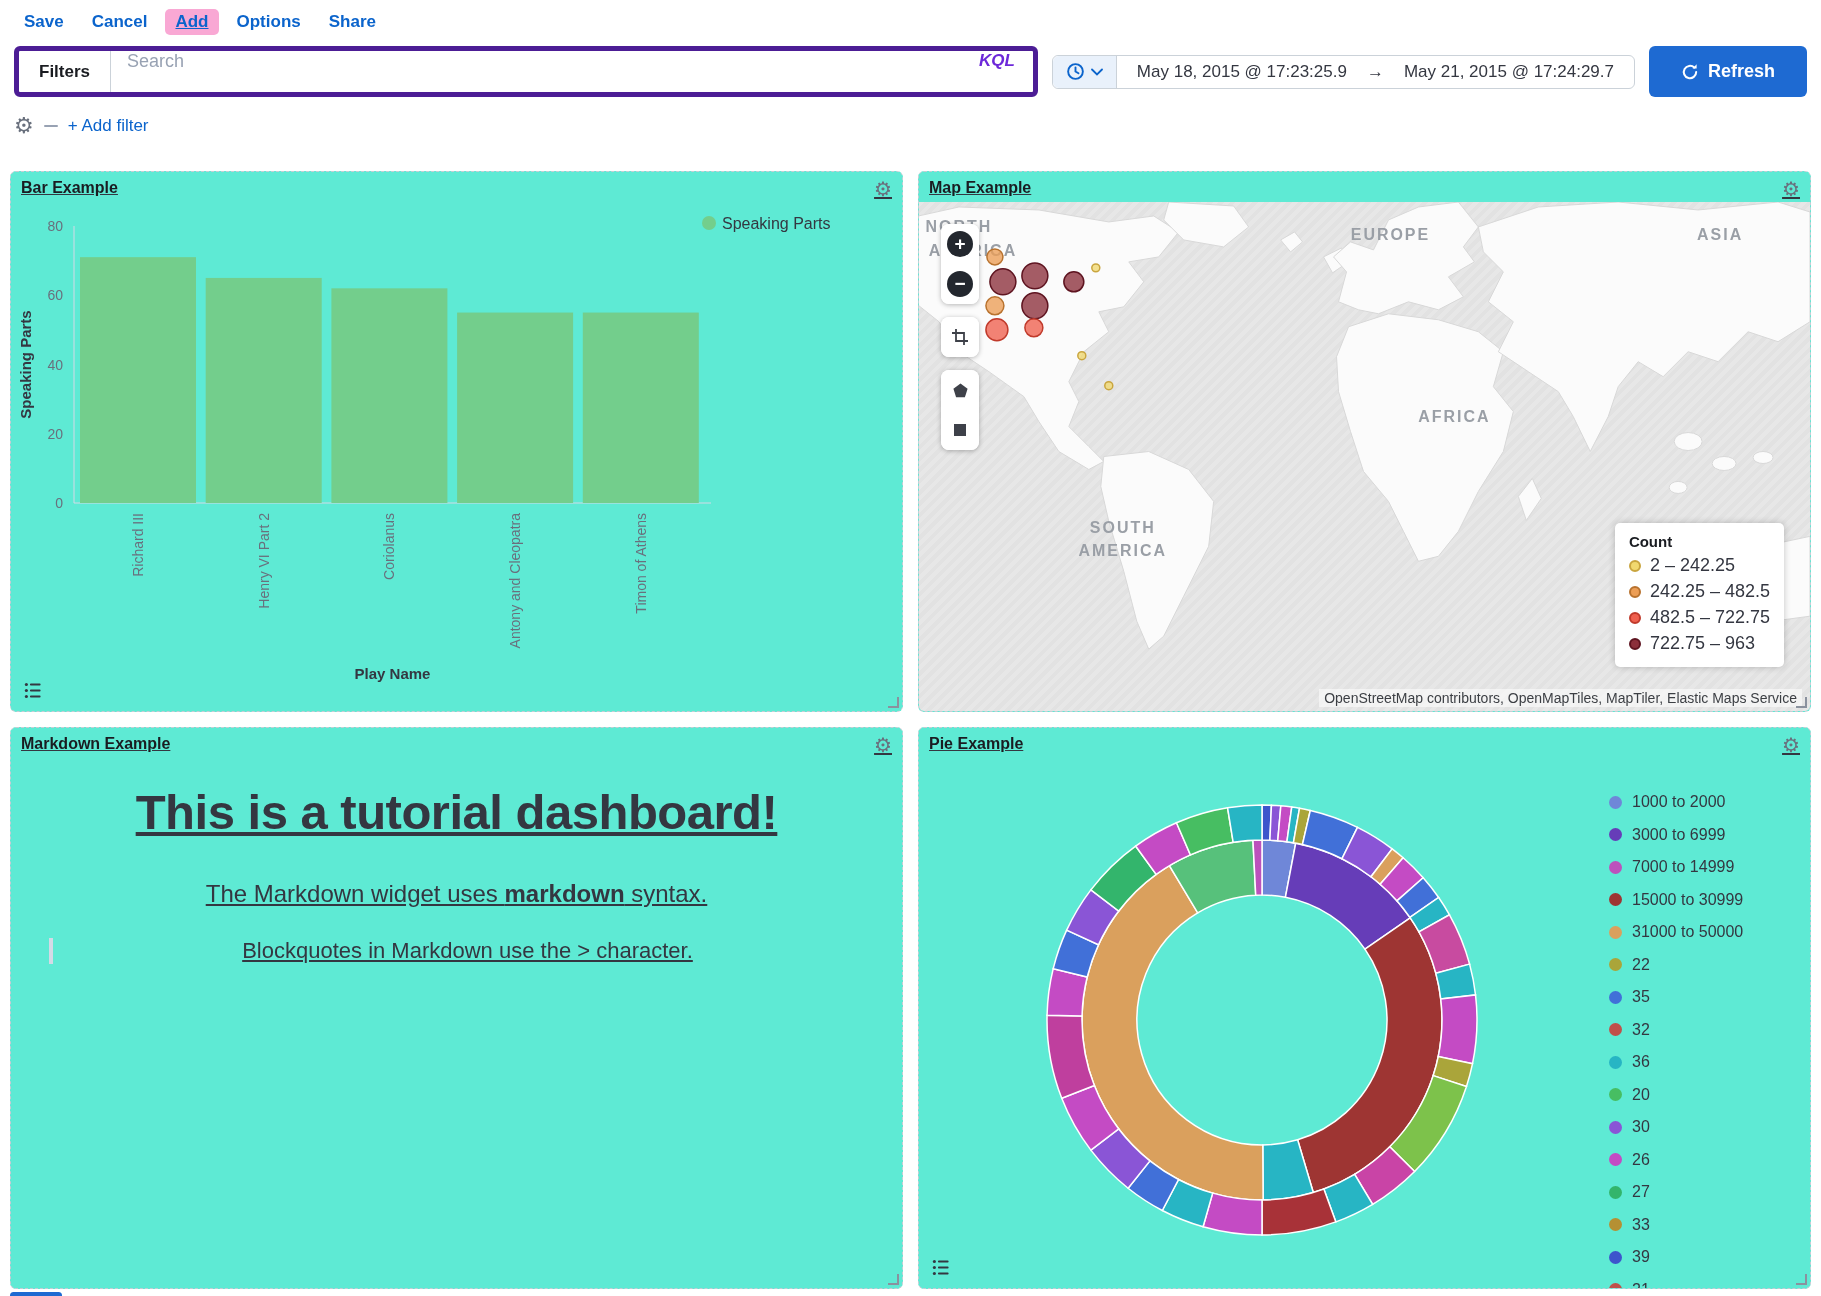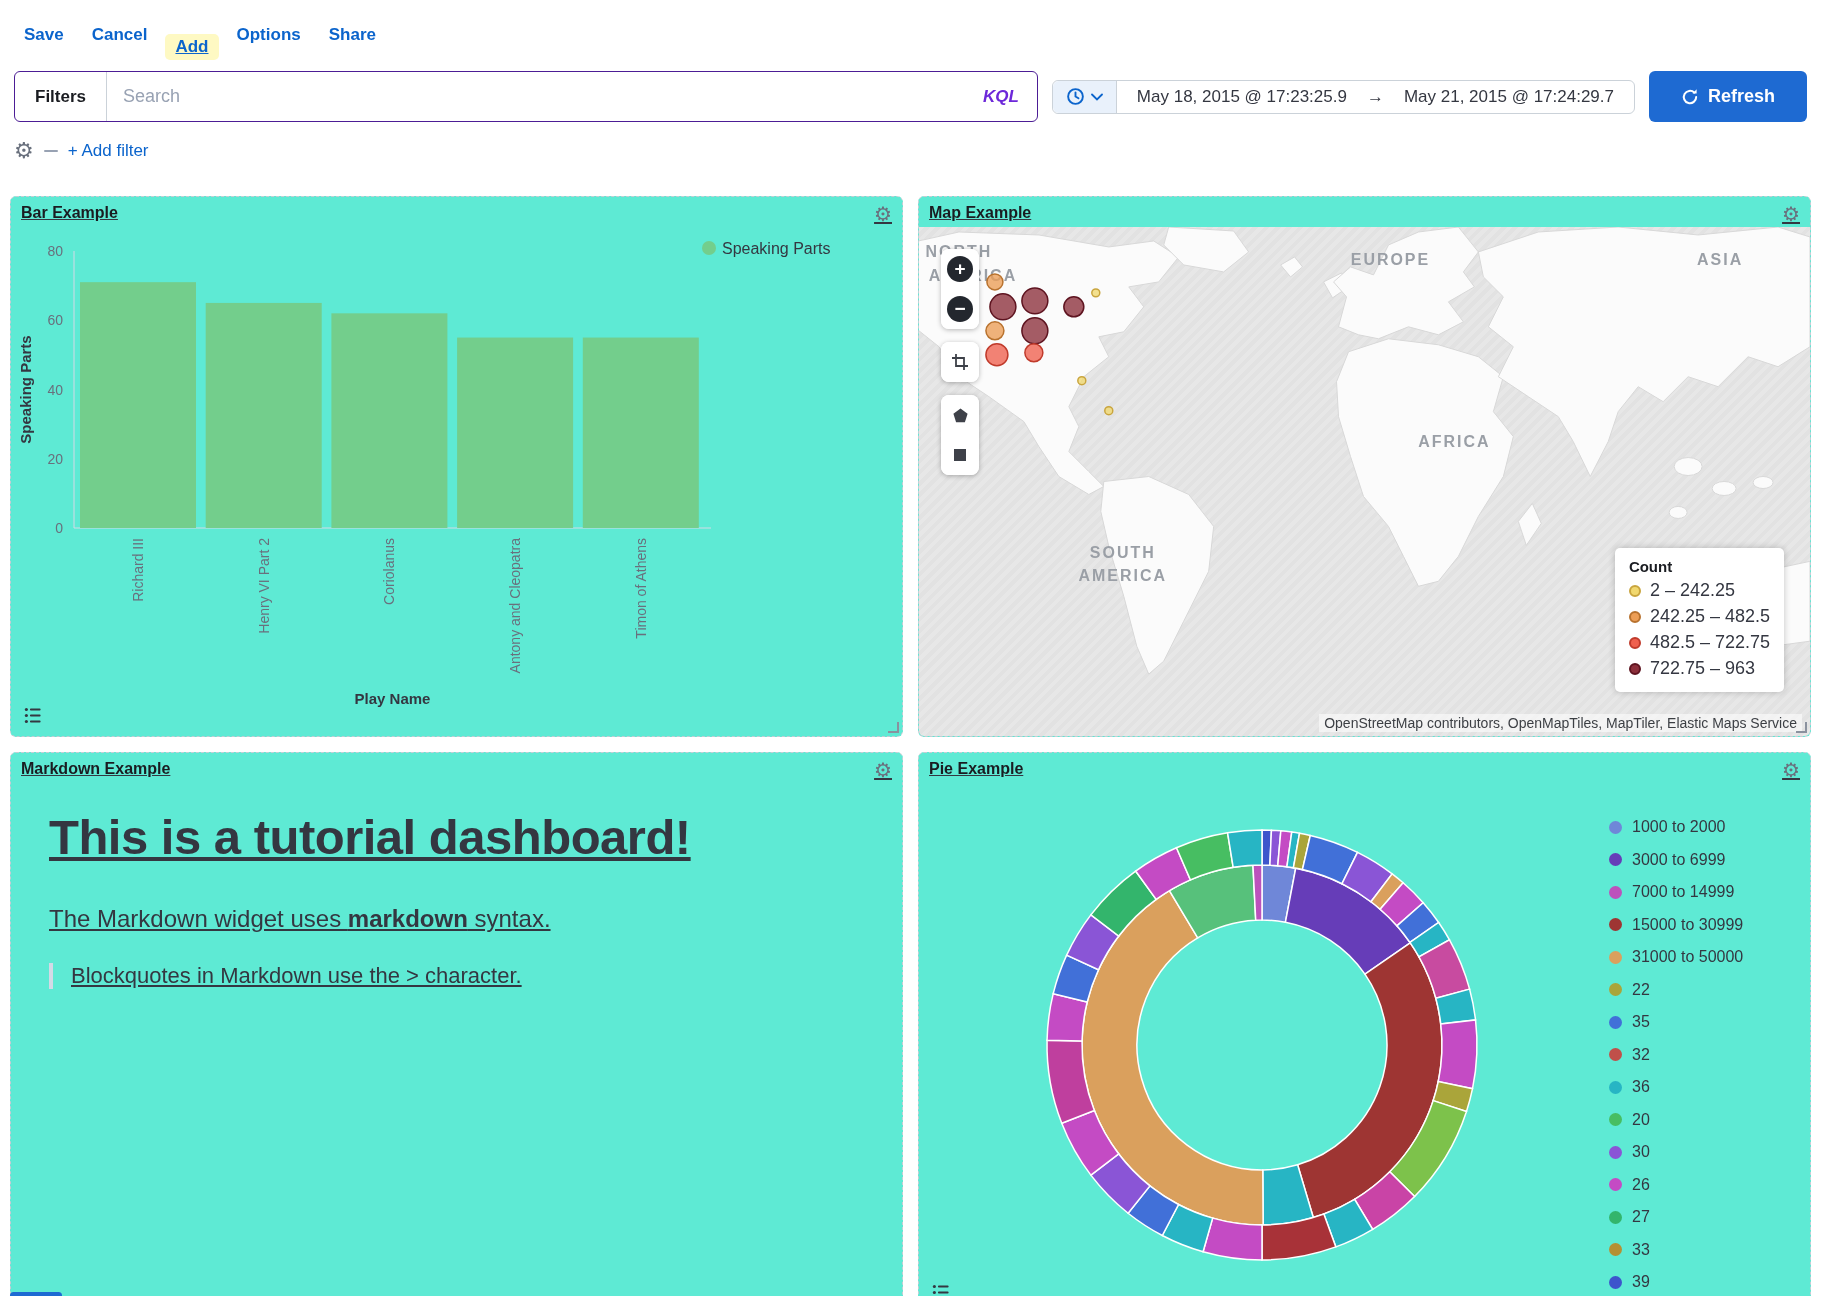--- a/index.html
+++ b/index.html
@@ -4,26 +4,26 @@
 <style>
   * { margin:0; padding:0; box-sizing:border-box; }
   html,body { width:1821px; height:1296px; background:#fff;
     font-family:"Liberation Sans", sans-serif; color:#343741; overflow:hidden; }
   button { font-family:inherit; background:none; border:none; cursor:pointer; }
 
   
   .top-menu { display:flex; align-items:center; gap:8px; padding:9px 14px 5px; }
   .top-link { color:#0B64CC; font-size:17px; font-weight:600; padding:3px 10px;
     border-radius:5px; cursor:pointer; }
-  .top-link.active { background:#fef9c3; text-decoration:underline;margin-top:25px; }
+  .top-link.active { background:#f9a8d4; text-decoration:underline; }
 
   
   .query-row { display:flex; gap:14px; padding:6px 14px; align-items:center; }
-  .search-box { flex:1; display:flex; align-items:center; height:51px;
-    border:1px solid #4c1d95; border-radius:6px; background:#fff; }
+  .search-box { flex:1; display:flex; align-items:flex-start; height:51px;
+    border:5px solid #4c1d95; border-radius:6px; background:#fff; }
   .filters-seg { padding:0 20px; font-weight:700; font-size:17px; height:100%;
     display:flex; align-items:center; border-right:1px solid #CBD2D9; color:#1a1c21; }
   .search-input { flex:1; border:none; outline:none; font-size:18px; padding:0 16px;
     color:#343741; background:transparent; font-family:inherit; }
   .search-input::placeholder { color:#98A2B3; }
   .kql { color:#6d28d9; font-size:17px; font-weight:600; padding:0 18px; cursor:pointer;font-style:italic; }
   .datepicker { display:flex; align-items:center; height:34px;
     border:1px solid #CBD2D9; border-radius:6px; background:#fff; }
   .clock-seg { display:flex; align-items:center; gap:6px; background:#E9F1FB;
     height:100%; padding:0 13px; border-right:1px solid #CBD2D9; border-radius:6px 0 0 6px; cursor:pointer; }
@@ -70,21 +70,21 @@
     color:#fff; font-size:19px; line-height:25px; text-align:center; font-weight:700; }
   .map-legend { position:absolute; right:26px; bottom:44px; background:#fff;
     border-radius:5px; box-shadow:0 0 7px rgba(0,0,0,.22); padding:10px 14px 8px; }
   .map-legend-title { font-size:15px; font-weight:700; margin-bottom:5px; color:#1a1c21; }
   .ml-row { display:flex; align-items:center; gap:9px; margin:5px 0; font-size:18px; }
   .ml-dot { width:12px; height:12px; border-radius:50%; border:2px solid; }
   .map-attrib { position:absolute; right:8px; bottom:4px; font-size:14px; color:#3C3F44;
     background:rgba(255,255,255,.55); padding:1px 5px; cursor:pointer; }
 
   
-  .md-body { padding:26px 38px; }
+  .md-body { padding:26px 38px;text-align:center; }
   .md-h1 { font-size:49px; font-weight:600; color:#343741; letter-spacing:-.5px; }
   .md-p { font-size:24px; margin-top:40px; }
   .md-quote { margin-top:30px; border-left:4px solid #D3DAE6; padding-left:18px;
     font-size:22px; color:#343741; }
 
   
   .pie-legend { position:absolute; left:690px; top:34px; }
   .legend-row { display:flex; align-items:center; gap:10px; margin-bottom:12.5px;
     height:20px; cursor:pointer; }
   .legend-dot { width:13px; height:13px; border-radius:50%; flex:0 0 auto; }

